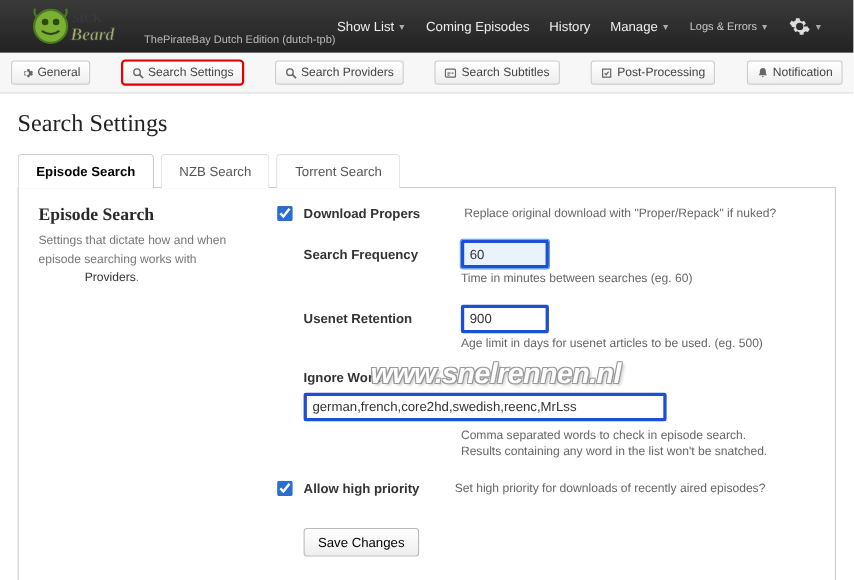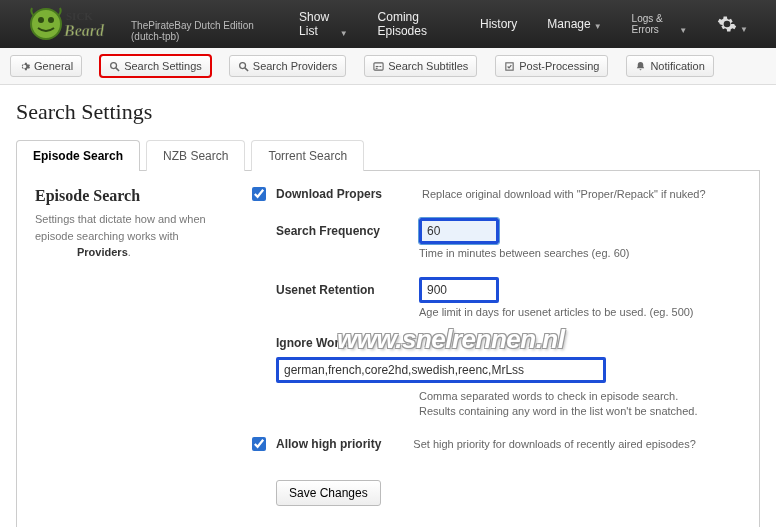--- a/index.html
+++ b/index.html
@@ -2,37 +2,37 @@
 <html><head>
 <meta charset="utf-8">
 <style>
   * { box-sizing: border-box; margin: 0; padding: 0; }
   body { font-family: Verdana, Arial, sans-serif; font-size: 12px; color: #333; background: #fff; width: 776px; }
   .topbar { background: linear-gradient(#3a3a3a,#222); height: 48px; display:flex; align-items:center; padding:0 28px; color:#eee; }
   .logo { width:95px; height:40px; position:relative; }
   .logo svg { width:95px; height:40px; }
   .tagline { font-size:10px; color:#bbb; margin-left:8px; align-self:flex-end; margin-bottom:6px;}
   .topnav { margin-left:auto; display:flex; gap:18px; align-items:center; font-size:12px;}
-  .topnav-item { display:flex; align-items:flex-end; gap:3px; cursor:pointer; color:#eee;margin-left:12px;}
+  .topnav-item { display:flex; align-items:center; gap:3px; cursor:pointer; color:#eee;}
   .caret { font-size:8px; color:#aaa;}
   .gear-big svg { width:20px; height:20px; }
-  .subnav { background:#f7f7f7; border-bottom:1px solid #ddd; padding:7px 10px; display:flex; gap:18px; justify-content:flex-start;}
+  .subnav { background:#f7f7f7; border-bottom:1px solid #ddd; padding:7px 10px; display:flex; gap:18px; justify-content:space-between;}
   .subnav-btn { background:linear-gradient(#fff,#eee); border:1px solid #ccc; border-radius:3px; padding:4px 8px; font-size:11px; color:#444; display:flex; align-items:center; gap:4px; cursor:pointer;}
   .subnav-btn.active-highlight { outline:2px solid #e30000; outline-offset:-1px; }
   .subnav-btn .ico { width:11px; height:11px; display:inline-block;}
   .page { padding:10px 16px 20px; }
   h1.page-title { font-size:22px; font-weight:normal; color:#222; margin:4px 0 14px; font-family:Georgia,"Times New Roman",serif;}
   .tabs { display:flex; border-bottom:1px solid #ccc; }
   .tab { padding:8px 16px; font-size:12px; font-weight:bold; color:#444; background:#f3f3f3; border:1px solid #ccc; border-bottom:none; border-radius:4px 4px 0 0; margin-right:6px; cursor:pointer; position:relative; top:1px;}
   .tab.active { background:#fff; color:#000;}
   .tab.inactive { background:#fff; color:#555; font-weight:normal; border-color:#ddd;}
   .panel { border:1px solid #ccc; border-top:none; padding:16px 18px 22px; position:relative; min-height:360px;}
   h2.section-title { font-size:16px; font-weight:bold; color:#2a2a2a; margin-bottom:6px; font-family:Georgia,"Times New Roman",serif;}
   .section-desc { font-size:11px; color:#777; width:195px; line-height:1.5;}
-  .section-desc b { color:#333; font-weight:bold;padding-left:42px;}
+  .section-desc b { color:#333; font-weight:normal;padding-left:42px;}
   .form-area { position:absolute; left:235px; top:16px; right:18px;}
   .form-row { margin-bottom:20px; display:flex; flex-direction:column;}
   .form-row .row-head { display:flex; align-items:center; gap:10px; margin-bottom:3px;}
   .form-row .chk { width:14px; height:14px; accent-color:#2a6fcf;}
   .form-row label.bold { font-weight:bold; color:#333; font-size:12px;}
   .desc-text { font-size:11px; color:#666; margin-left:24px;}
   .desc-text.inline { margin-left:0;}
   .sub-label { font-weight:bold; font-size:12px; color:#333; width:125px; display:inline-block;}
   input.text-input { border:3px solid #1d4ed8; padding:3px 5px; font-size:12px; color:#333; width:80px; border-radius:2px;}
   input.text-input.focused { outline:1px solid #5b9dd9; background:#eaf2fb;}

